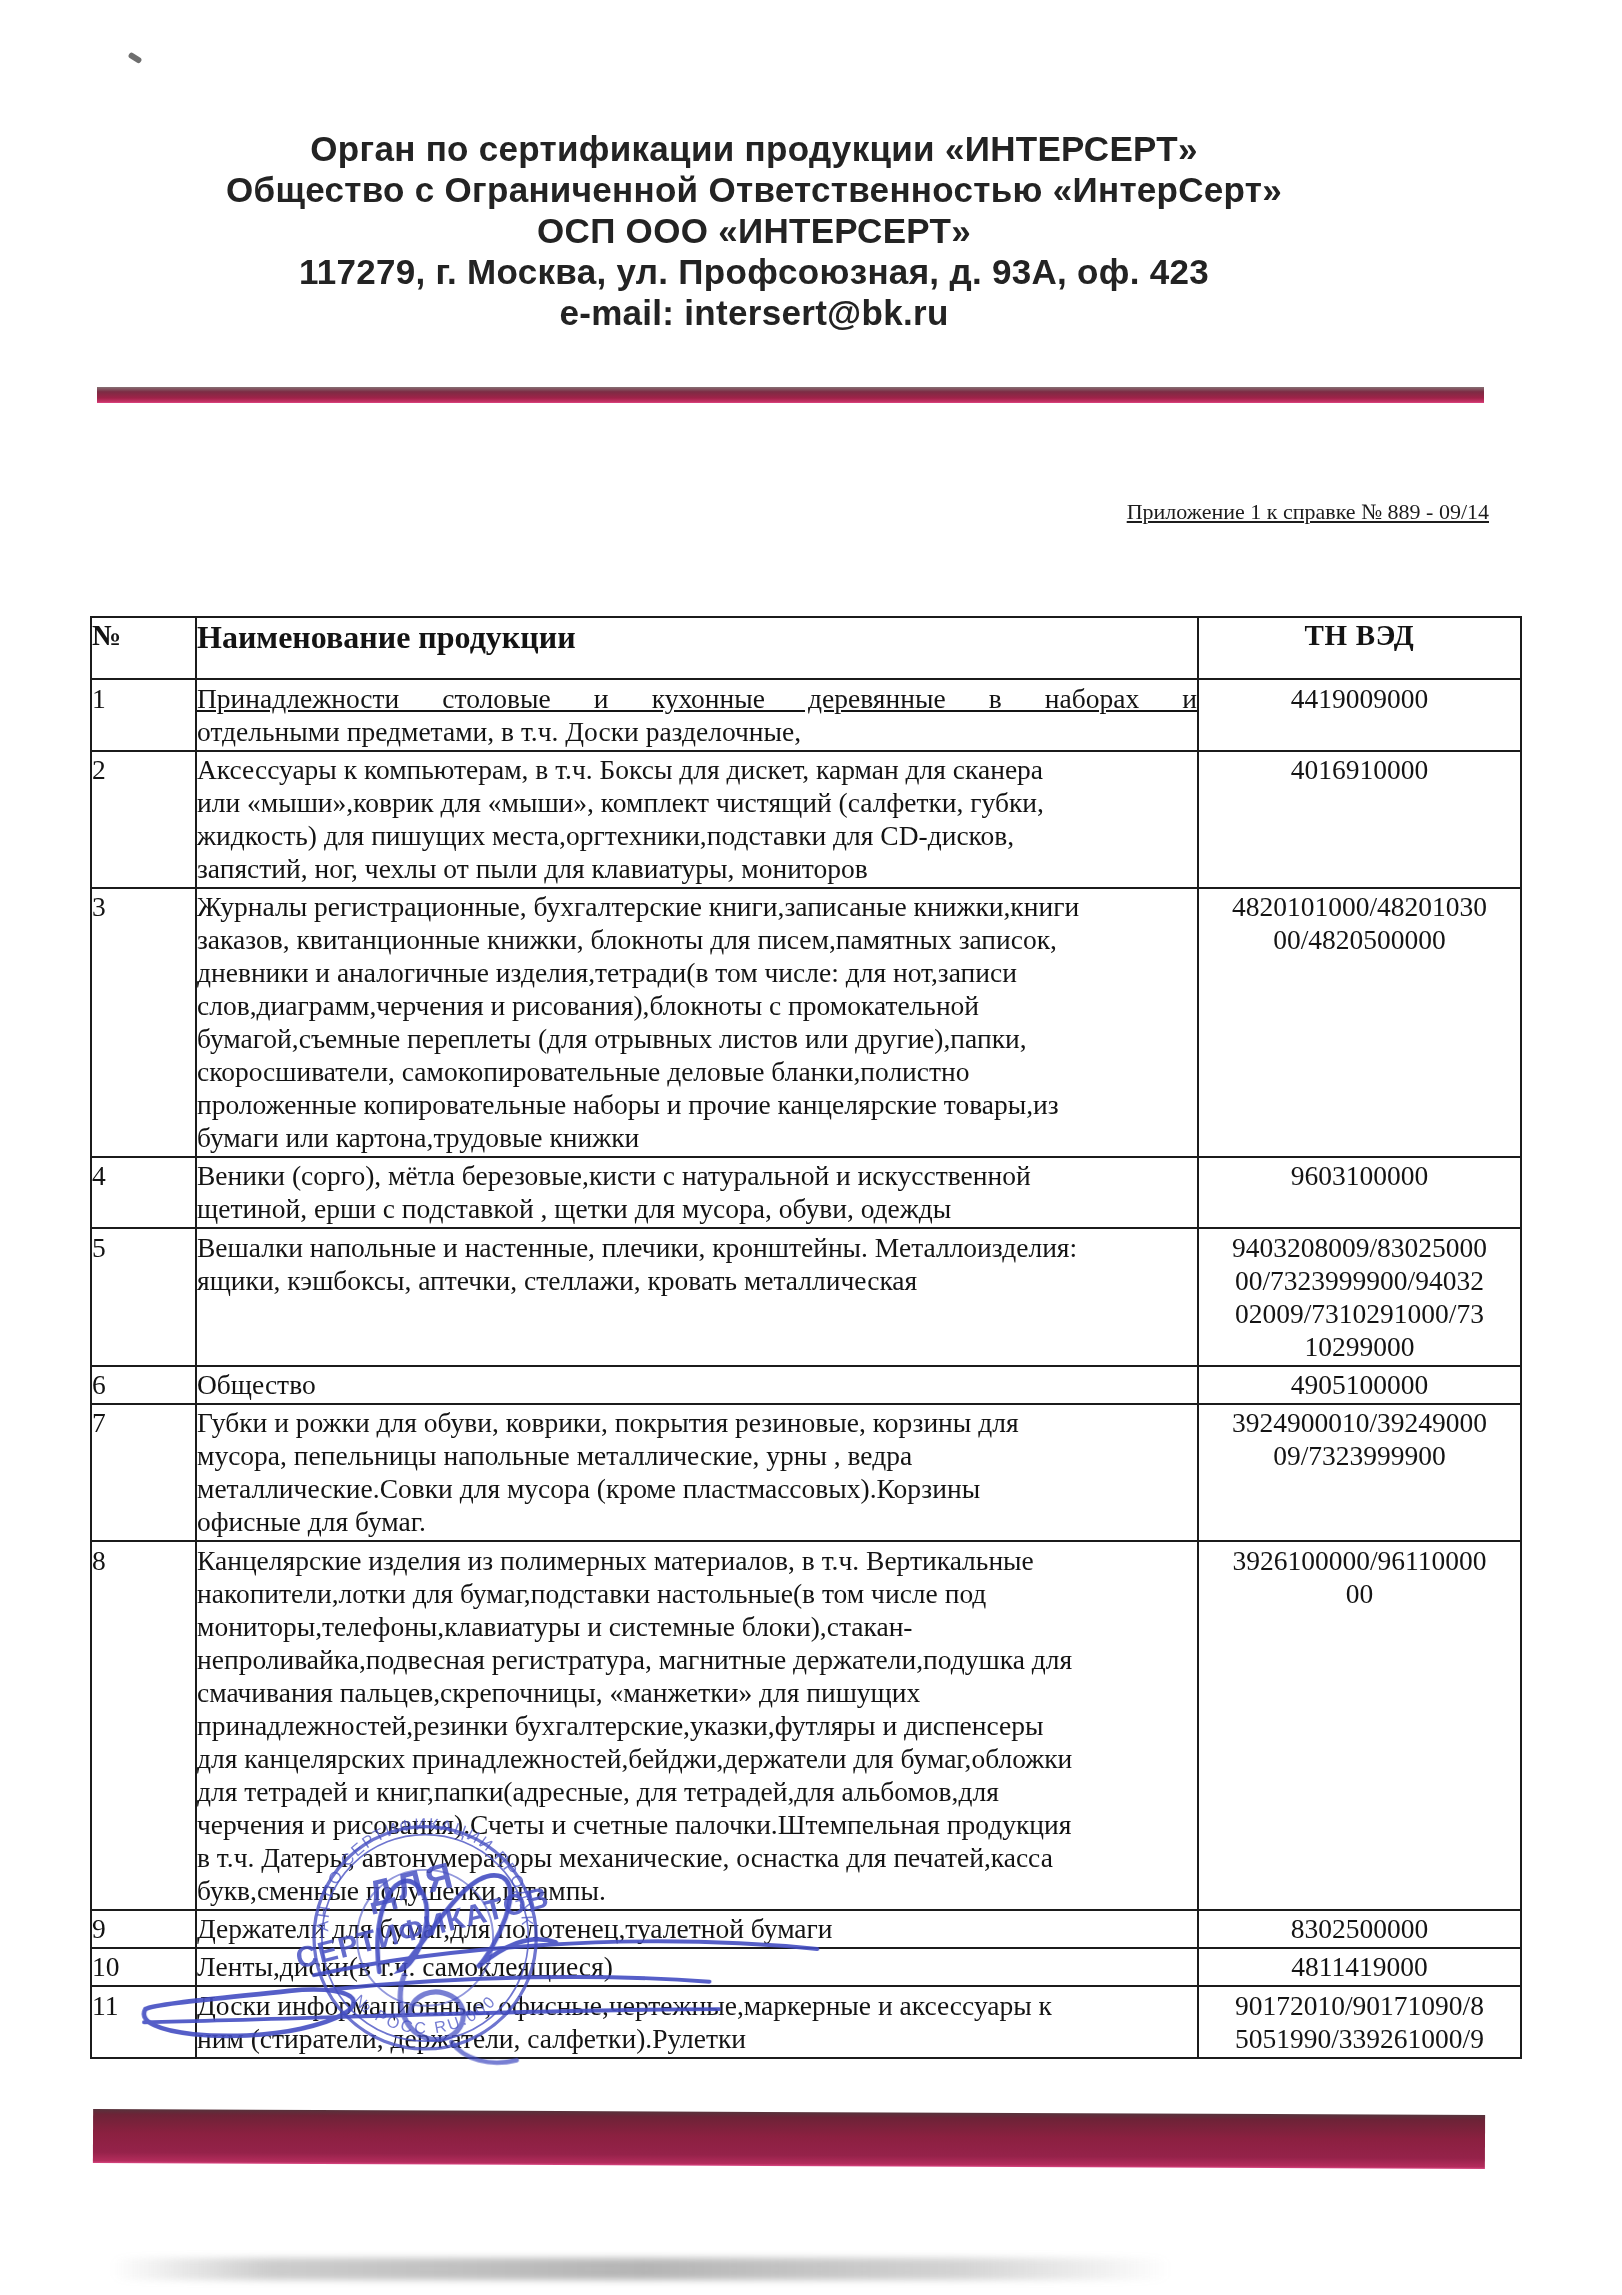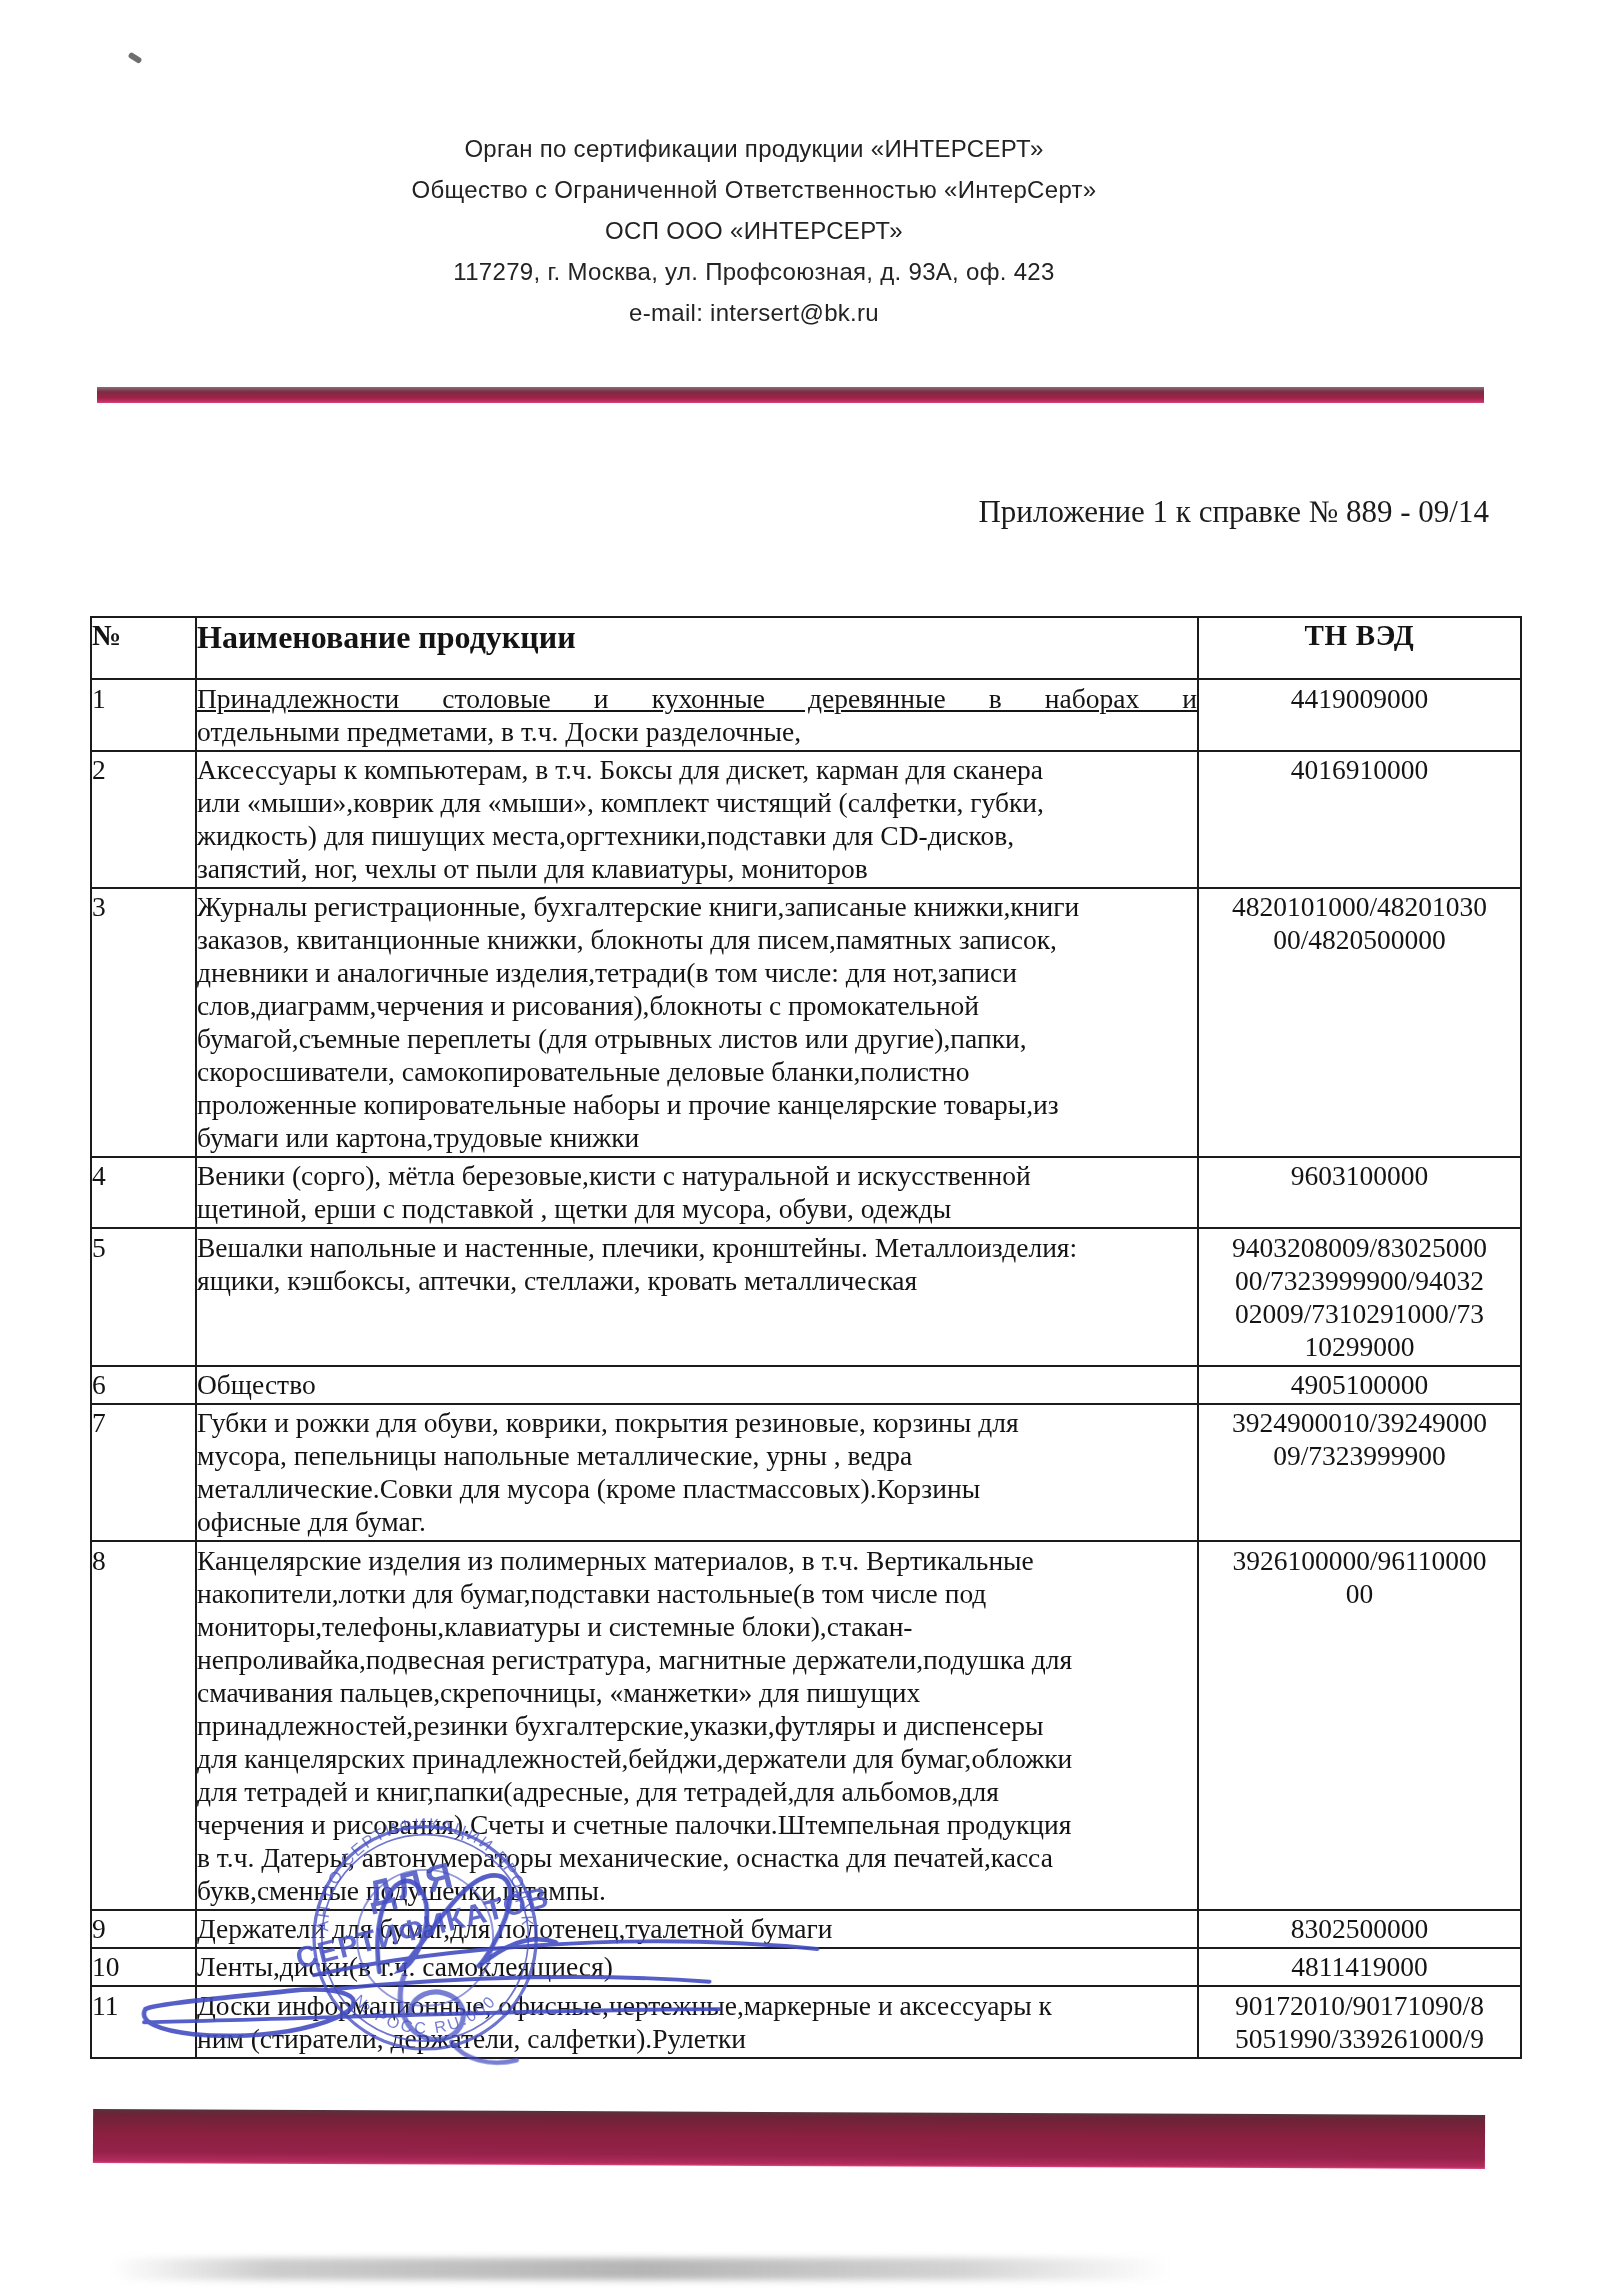--- a/index.html
+++ b/index.html
@@ -9,32 +9,32 @@
     background:#ffffff;
     overflow:hidden;
     font-family:"Liberation Serif", serif;
     color:#1e1e1e;
   }
   
   .org-header{
     position:absolute;left:58px;top:128px;width:1392px;
     text-align:center;
     font-family:"Liberation Sans", sans-serif;
-    font-weight:normal;font-size:24px;line-height:41px;
+    font-weight:bold;font-size:35px;line-height:41px;
     color:#232323;
     letter-spacing:0.3px;
   }
   .rule-top{
     position:absolute;left:97px;top:387px;width:1387px;height:16.4px;
     background:linear-gradient(180deg,#877074 0%,#7c2c44 30%,#9e2248 68%,#c93468 94%,#e0498a 100%);
   }
   .appendix{
     position:absolute;right:133px;top:491px;
     text-align:right;
-    font-size:31px;line-height:42px;color:#1c1c1c;
+    font-size:22px;line-height:42px;color:#1c1c1c;text-decoration:underline;
   }
   
   table.products{
     position:absolute;left:90px;top:616px;width:1429px;
     border-collapse:collapse;table-layout:fixed;
     font-size:27.5px;color:#141414;
   }
   table.products col.c1{width:105px;}
   table.products col.c2{width:1002px;}
   table.products col.c3{width:323px;}

